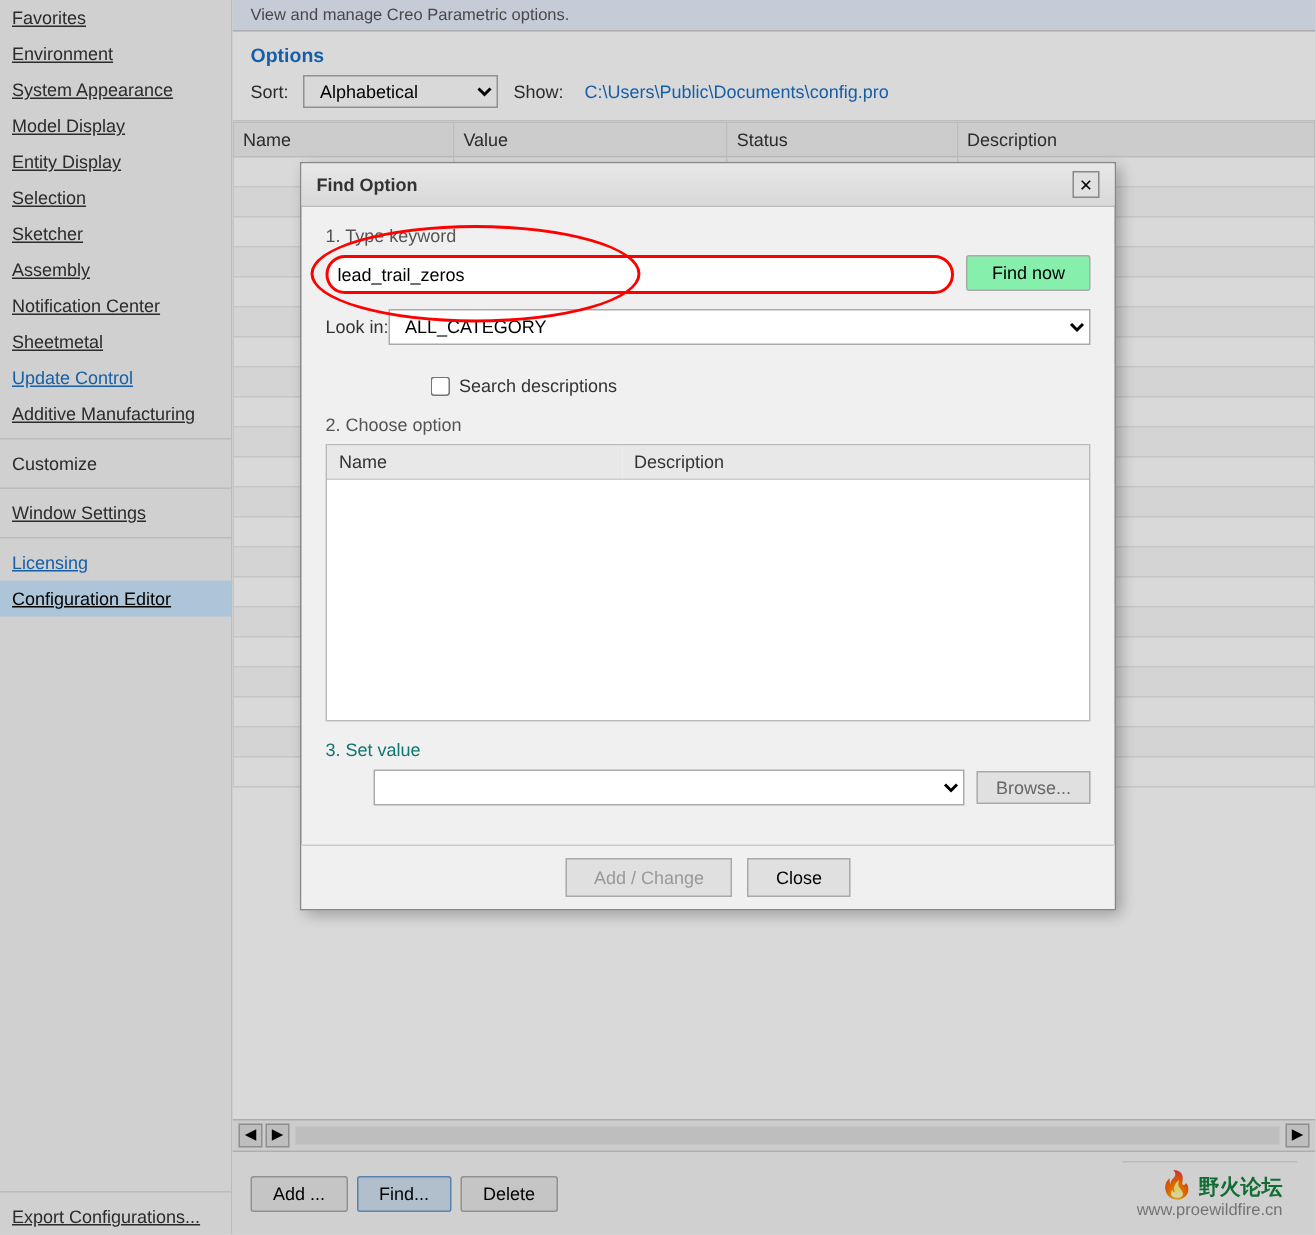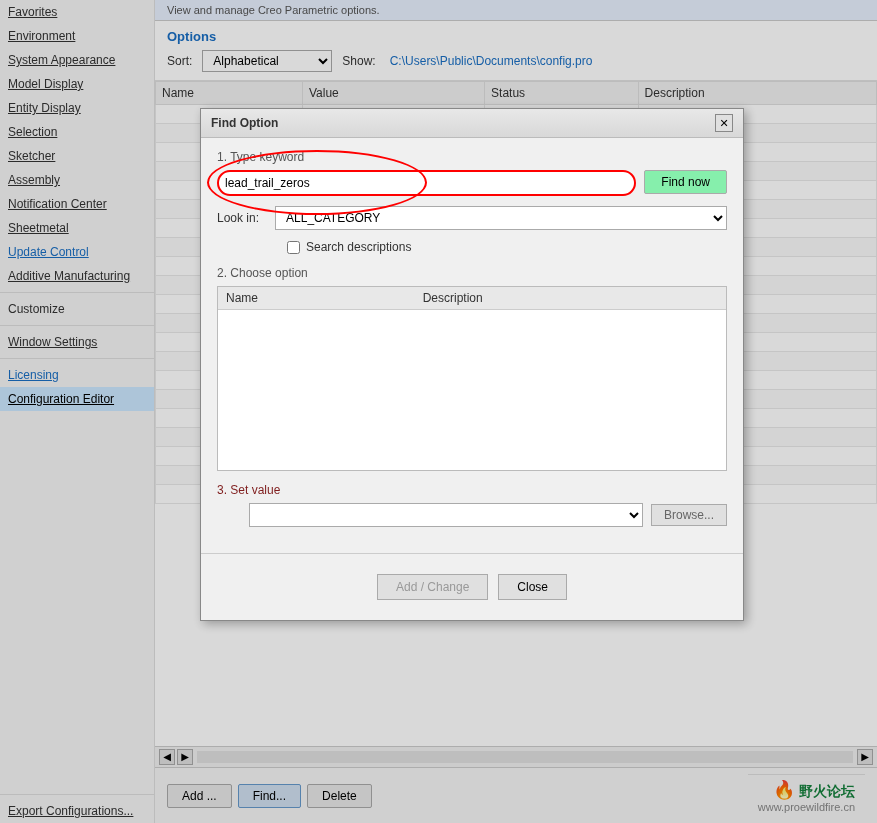--- a/index.html
+++ b/index.html
@@ -287,22 +287,22 @@
       height: 65px;
       border: 2px solid red;
       border-radius: 50%;
       pointer-events: none;
       z-index: 200;
     }
 
     .lookin-row {
       display: flex;
       align-items: center;
-      gap: 16px;
-      margin-bottom: 10px;
+      gap: 0;
+      margin-bottom: 20px;
     }
     .lookin-label {
       font-size: 12px;
       color: #333;
     }
     .lookin-select {
       flex: 1;
       padding: 3px 6px;
       font-size: 12px;
       border: 1px solid #aaa;
@@ -342,21 +342,21 @@
     .results-table th {
       background: #e8e8e8;
       border-bottom: 1px solid #ccc;
       padding: 4px 8px;
       text-align: left;
       font-weight: normal;
       color: #333;
     }
     .set-value-label {
       font-size: 12px;
-      color: #7f1d1d;
+      color: #0f766e;
       margin-bottom: 6px;
     }
     .set-value-row {
       display: flex;
       gap: 8px;
       align-items: center;
       margin-bottom: 14px;
       margin-left: 32px;
     }
     .set-value-select {
@@ -370,21 +370,21 @@
     .browse-btn {
       padding: 3px 12px;
       font-size: 12px;
       background: #e0e0e0;
       border: 1px solid #aaa;
       cursor: pointer;
       color: #666;
     }
     .modal-footer {
       border-top: 1px solid #ccc;
-      padding: 20px 12px;
+      padding: 8px 12px;
       display: flex;
       justify-content: center;
       gap: 10px;
       background: #f0f0f0;
     }
     .add-change-btn {
       padding: 5px 18px;
       font-size: 12px;
       background: #e0e0e0;
       border: 1px solid #aaa;

